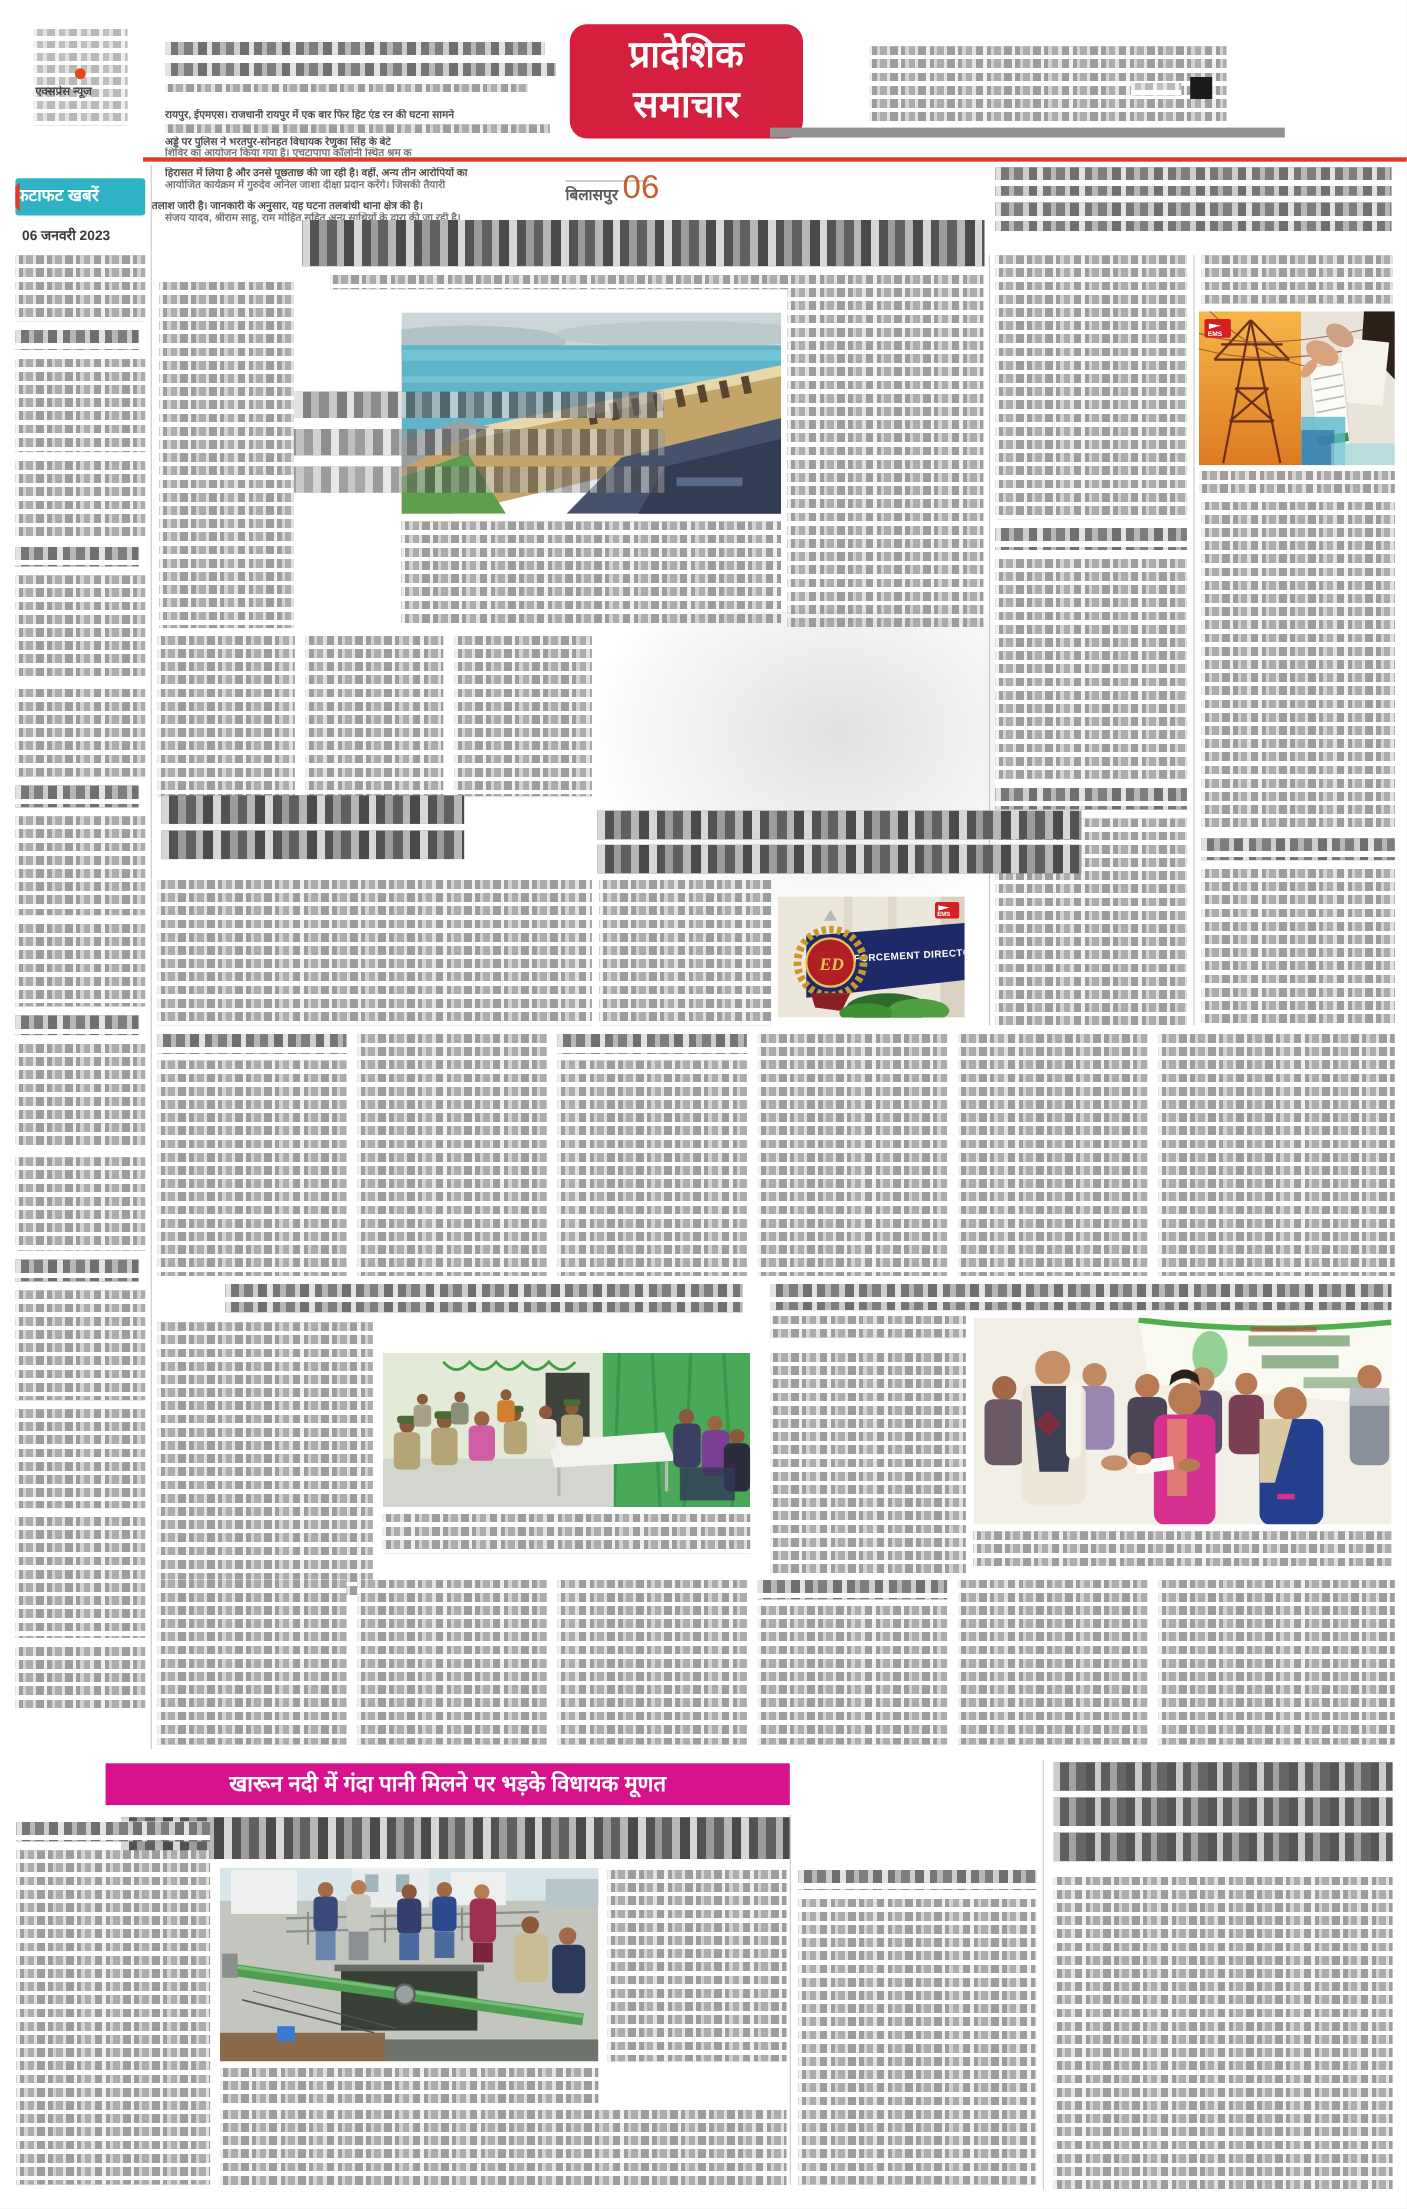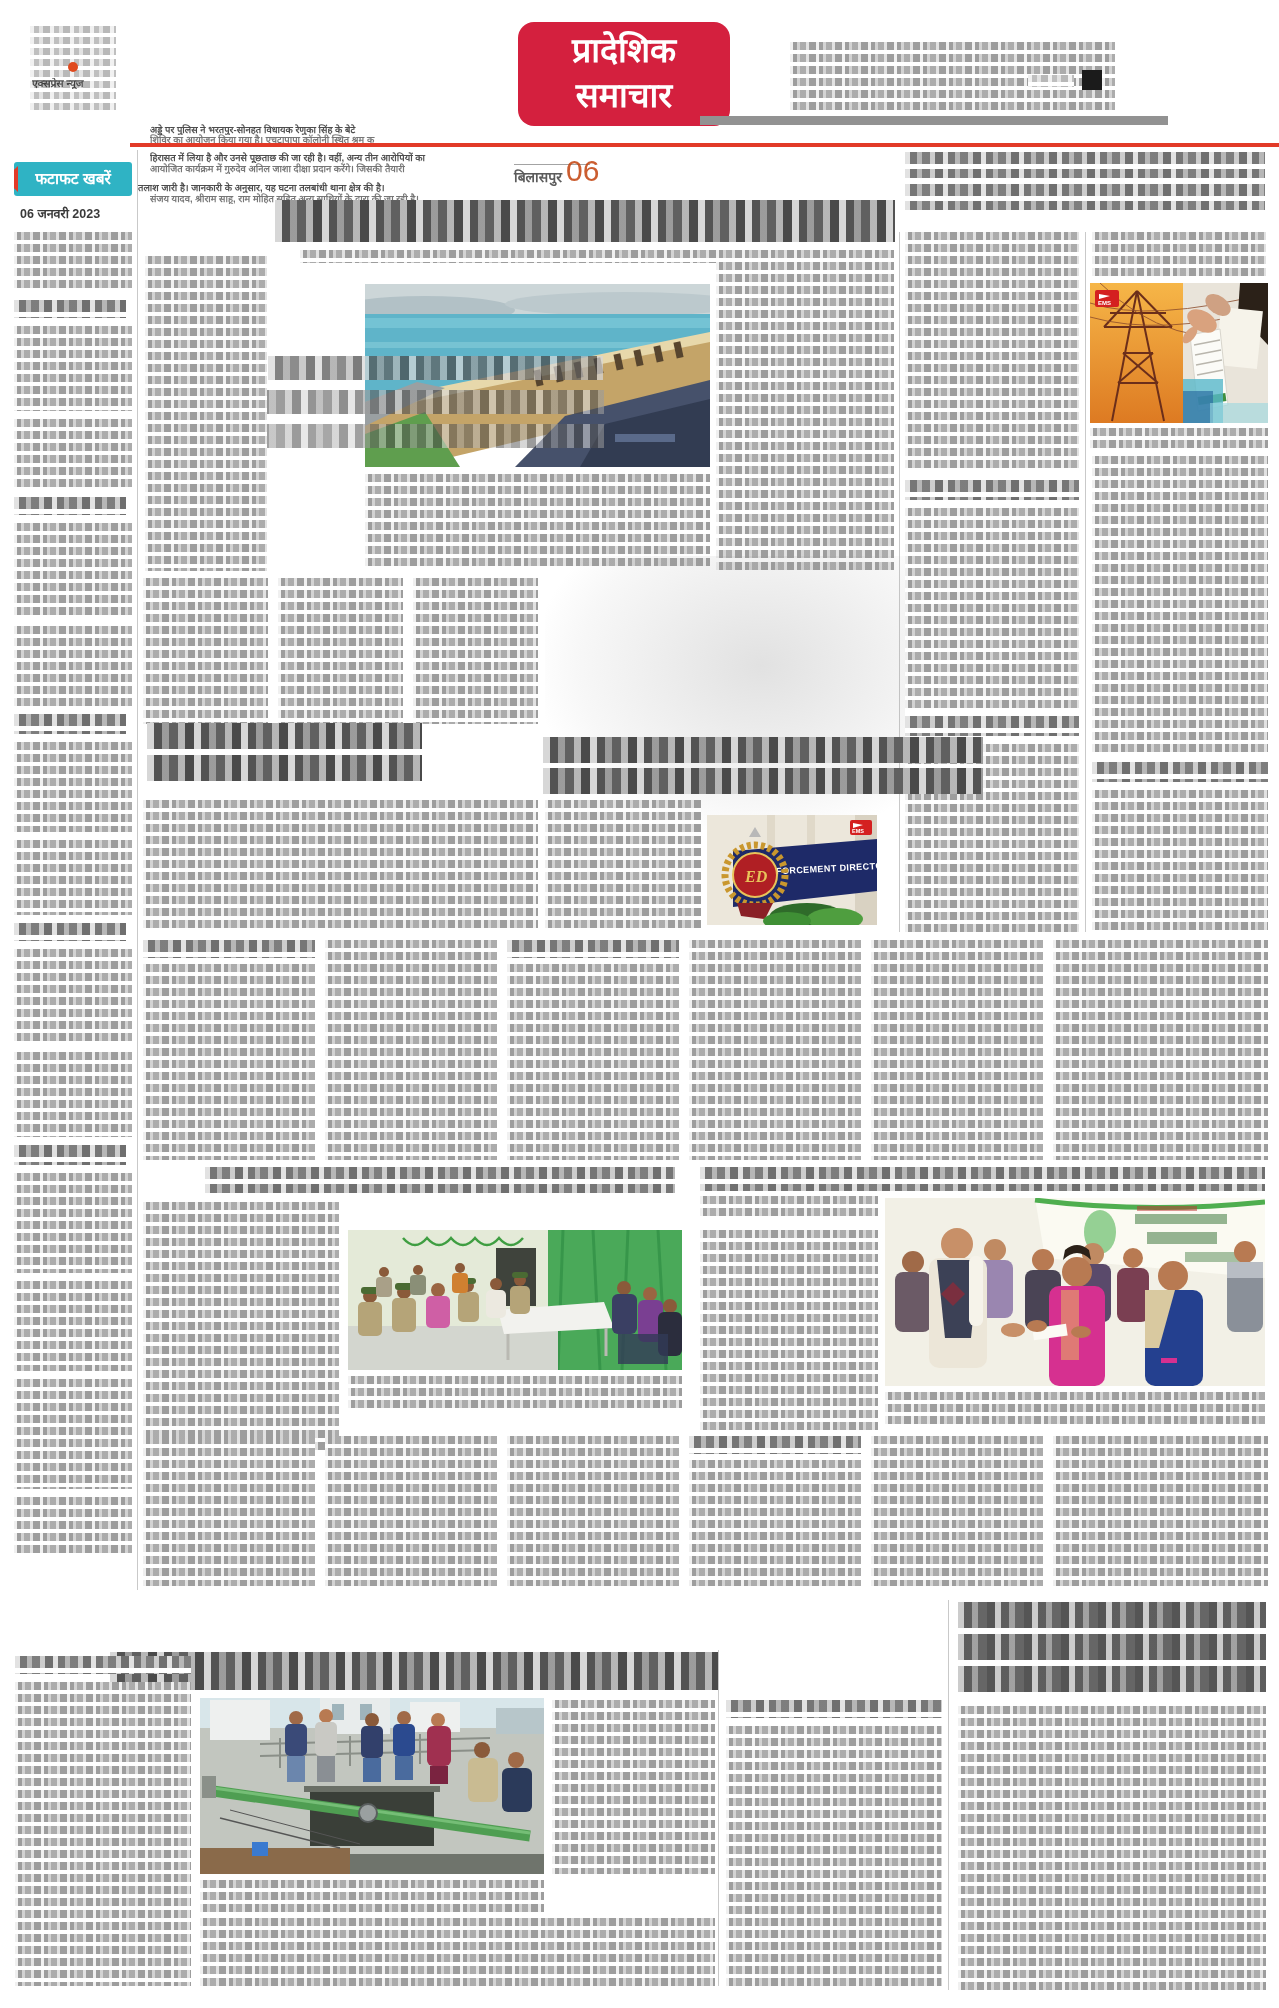--- a/index.html
+++ b/index.html
@@ -20,41 +20,48 @@
   .pixb{background-image:
     repeating-linear-gradient(90deg, rgba(255,255,255,.78) 0 7px, rgba(255,255,255,.05) 7px 15px, rgba(255,255,255,.45) 15px 22px, rgba(255,255,255,.12) 22px 31px, rgba(255,255,255,.6) 31px 38px, rgba(255,255,255,0) 38px 47px),
     repeating-linear-gradient(180deg, #4a4a4a 0 100%);}
   .ghost{font-weight:700;color:#1c1c1c;opacity:.78;filter:blur(.3px);white-space:nowrap;overflow:hidden;font-size:9.5px;line-height:11px;}
   .vsep{background:#c9c9c9;width:1px;}
   .masthead-box{background:var(--masthead-red,#d4203e);border-radius:16px;color:#fff;text-align:center;
     font-weight:700;font-size:34px;line-height:45px;overflow:hidden;padding-top:6px;}
   .kicker{background:var(--kicker-magenta,#d8118c);color:#fff;font-weight:700;font-size:20px;line-height:38px;
     text-align:center;overflow:hidden;white-space:nowrap;}
   .quickbox{background:var(--quick-teal,#2fb3c4);color:#fff;font-weight:700;font-size:15.5px;line-height:34px;
-    text-align:center;border-radius:3px;overflow:hidden;}
+    border-radius:3px;overflow:hidden;}
   .quickbox:before{content:"";position:absolute;left:-10px;top:4px;border-style:solid;border-width:13px 0 13px 14px;
     border-color:transparent transparent transparent var(--rule-red,#e23a28);transform:rotate(180deg);}
   .rule{background:var(--rule-red,#e23a28);}
   .blacksq{background:#1b1b1b;}
   .datetext{font-weight:700;color:#3a3a3a;font-size:12.5px;}
   .citytext{font-weight:700;color:#4a4a4a;font-size:14px;border-top:1px solid #9a9a9a;padding-top:2px;opacity:.9;}
   .pagenum{font-weight:400;color:#c2410c;font-size:30px;line-height:30px;opacity:.85;}
   .graybar{background:#929292;}
   .wm{background:radial-gradient(ellipse at 60% 40%, rgba(120,120,120,.22), rgba(160,160,160,.08) 60%, transparent 75%);}
 </style>
 </head>
 <body>
 
 <div class="canvas">
 
   <div class="ab pixlt" style="left:30px;top:26px;width:86px;height:88px;">
     <div class="ab" style="left:38px;top:36px;width:10px;height:10px;border-radius:50%;background:#e04a1e;"></div>
     <div class="ab ghost" style="left:2px;top:52px;width:82px;font-size:10.5px;">एक्सप्रेस न्यूज</div>
   </div>
 
+  <div class="ab" style="left:150px;top:26px;width:365px;height:100px;overflow:hidden;">
+    <div class="pixd" style="width:345px;height:13px;margin-top:12px;"></div>
+    <div class="pixd" style="width:355px;height:13px;margin-top:6px;"></div>
+    <div class="pix" style="width:330px;height:9px;margin-top:6px;"></div>
+    <div class="ghost" style="width:365px;margin-top:14px;">रायपुर, ईएमएस। राजधानी रायपुर में एक बार फिर हिट एंड रन की घटना सामने</div>
+    <div class="pix" style="width:350px;height:9px;margin-top:3px;"></div>
+  </div>
 
   <div class="ab masthead-box" style="left:518px;top:22px;width:212px;height:98px;">
     <div>प्रादेशिक</div>
     <div>समाचार</div>
   </div>
 
   <div class="ab pix" style="left:790px;top:42px;width:325px;height:68px;"></div>
 
   <div class="ab" style="left:1028px;top:70px;width:76px;height:22px;">
     <div class="ab pixlt" style="left:0;top:5px;width:46px;height:12px;"></div>
@@ -366,20 +373,23 @@
   <div class="ab pix" style="left:885px;top:1392px;width:380px;height:34px;"></div>
 
   <div class="ab pix" style="left:143px;top:1436px;width:172px;height:150px;"></div>
   <div class="ab pix" style="left:325px;top:1436px;width:172px;height:150px;"></div>
   <div class="ab pix" style="left:507px;top:1436px;width:172px;height:150px;"></div>
   <div class="ab pixd" style="left:689px;top:1436px;width:172px;height:18px;"></div>
   <div class="ab pix" style="left:689px;top:1460px;width:172px;height:126px;"></div>
   <div class="ab pix" style="left:871px;top:1436px;width:172px;height:150px;"></div>
   <div class="ab pix" style="left:1053px;top:1436px;width:215px;height:150px;"></div>
 
+  <div class="ab kicker" style="left:96px;top:1603px;width:622px;height:38px;">
+    <span>खारून नदी में गंदा पानी मिलने पर भड़के विधायक मूणत</span>
+  </div>
   <div class="ab pixb" style="left:110px;top:1652px;width:608px;height:38px;"></div>
 
   <div class="ab pixd" style="left:15px;top:1656px;width:176px;height:18px;"></div>
   <div class="ab pix" style="left:15px;top:1682px;width:176px;height:304px;"></div>
 
   <svg class="ab" style="left:200px;top:1698px;" width="344" height="176" viewBox="0 0 344 176">
     <rect width="344" height="176" fill="#c2c6bf"></rect>
     <rect width="344" height="30" fill="#d8e6ea"></rect>
     <rect x="10" y="2" width="60" height="40" fill="#eef0ef"></rect>
     <rect x="120" y="0" width="70" height="36" fill="#e8ecec"></rect>

